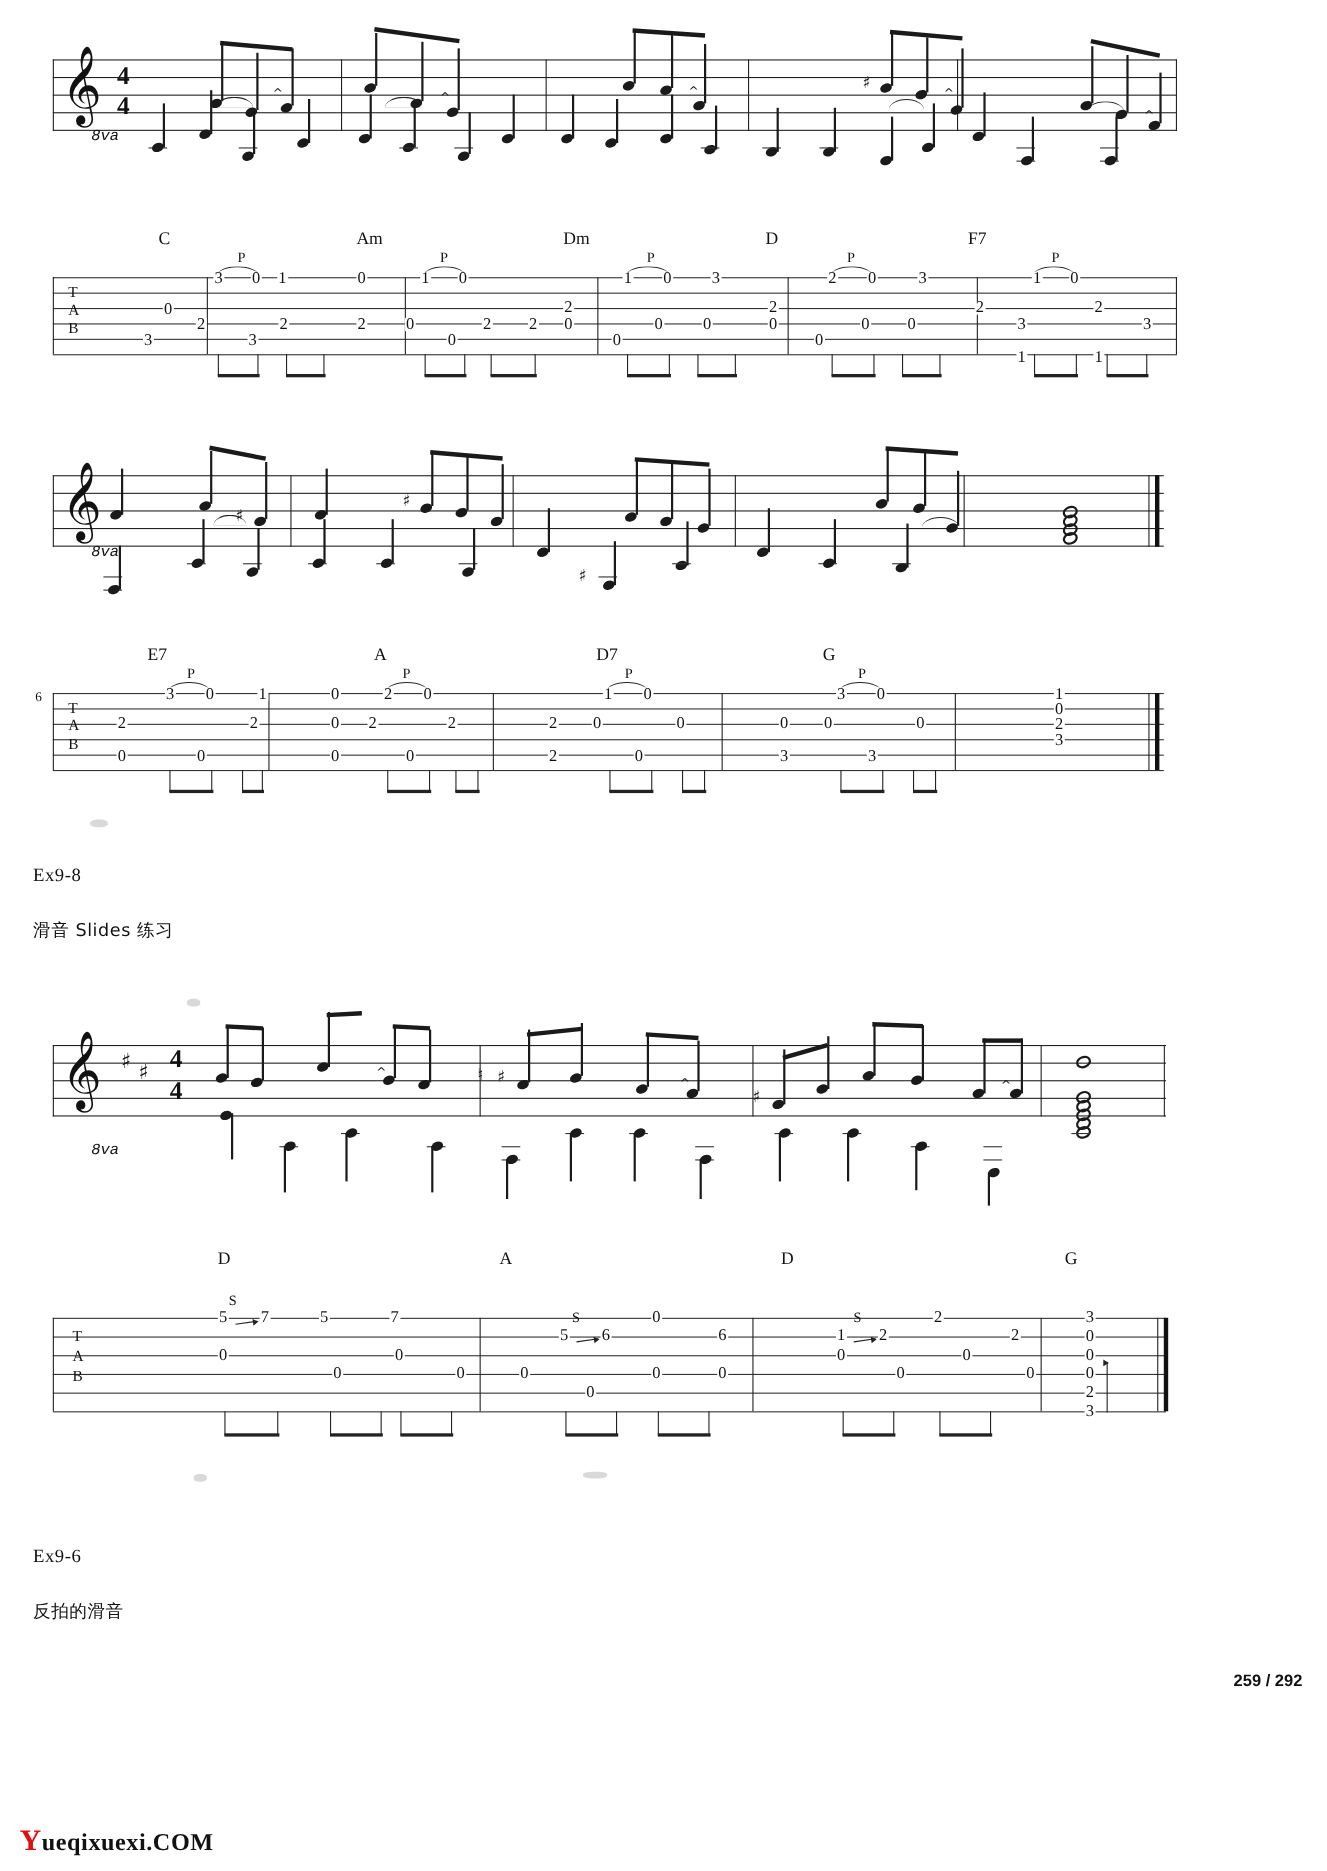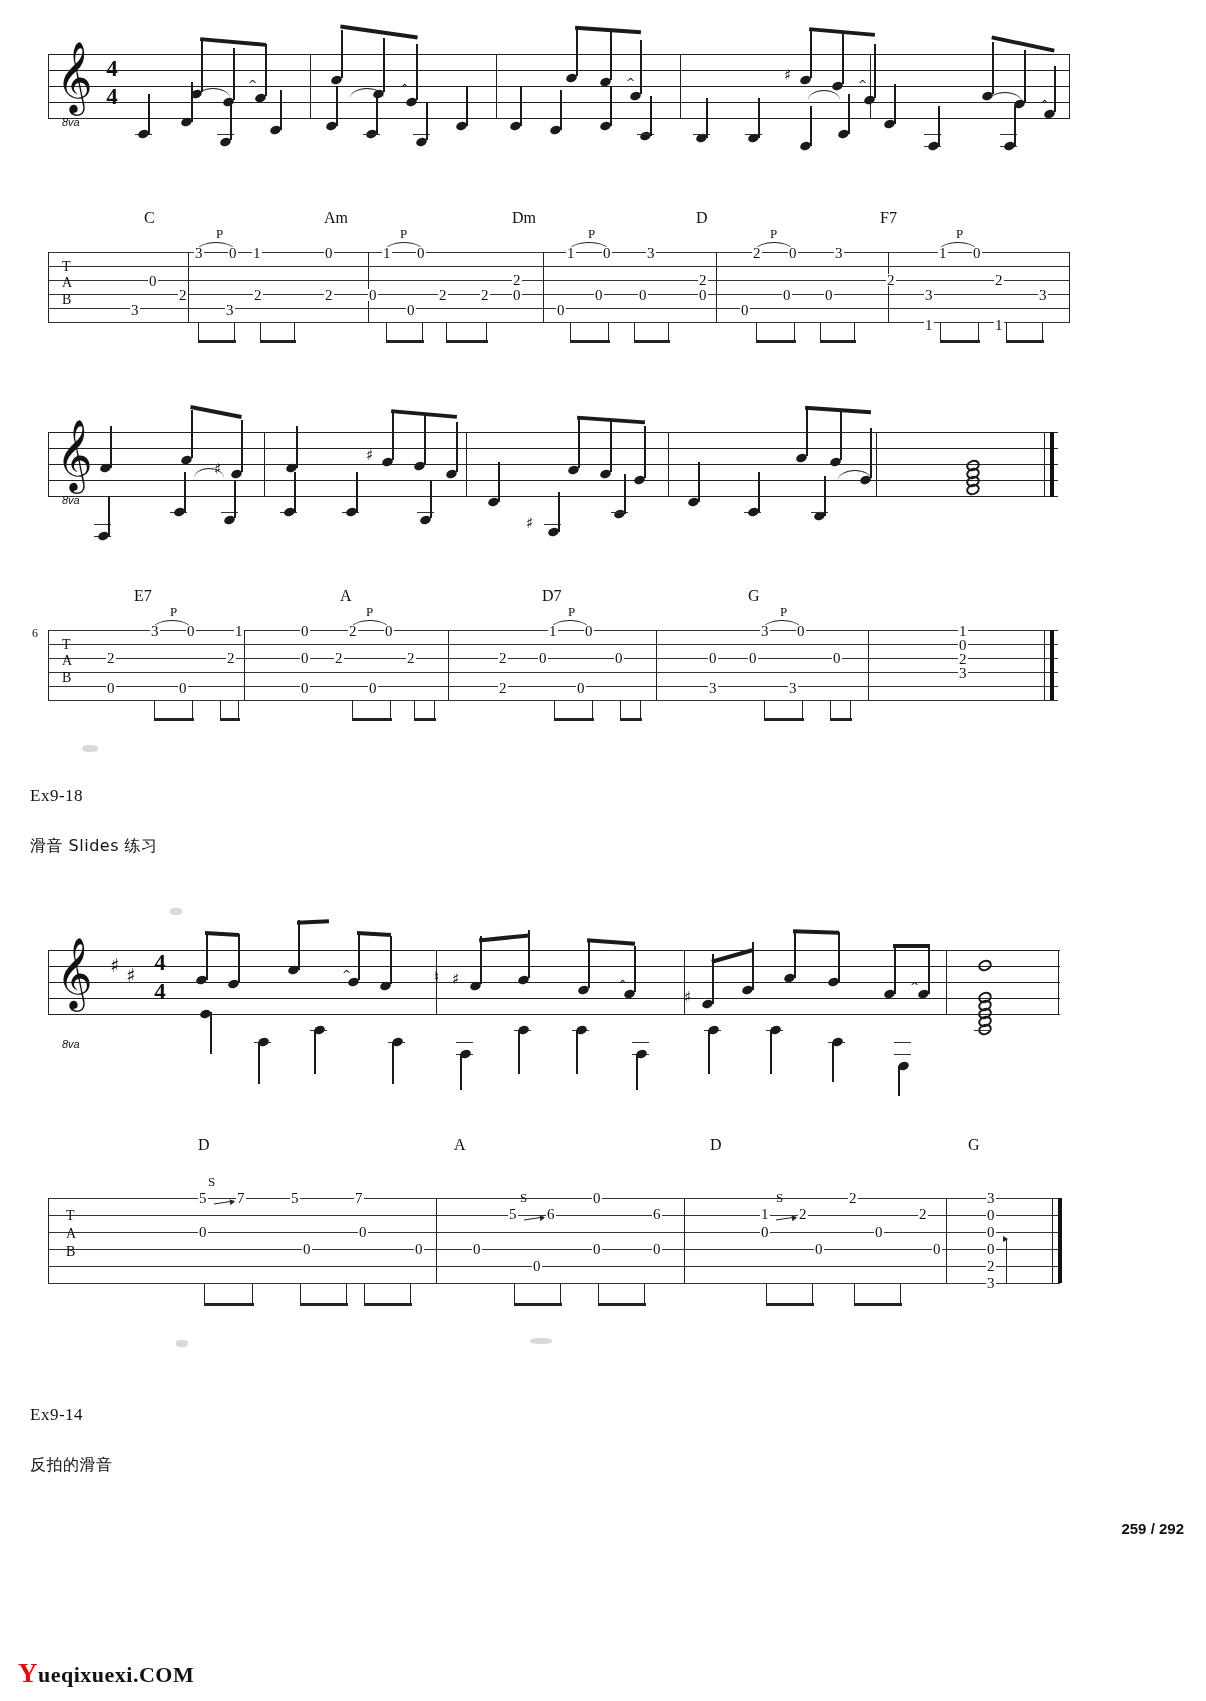--- a/index.html
+++ b/index.html
@@ -50,24 +50,25 @@
     background: #111;
   }
   .clef {
     position: absolute;
     font-family: "DejaVu Sans", sans-serif;
     line-height: 1;
     color: #111;
   }
   .ottava {
     position: absolute;
-    font-family: Liberation Sans, sans-serif;
+    font-family: Liberation Mono, monospace;
     font-style: italic;
-    font-size: 11px;
-    color: #111;
+    font-size: 14px;
+    color: #111;
+    margin-left: 21px;
   }
   .timesig {
     position: absolute;
     font-family: "Liberation Serif", serif;
     font-weight: bold;
     font-size: 23px;
     line-height: 20px;
     text-align: center;
     color: #111;
   }
@@ -693,21 +694,21 @@
 
     <div class="rhythmstem" style="left:716px; top:70px; height:20px;"></div>
     <div class="rhythmstem" style="left:754px; top:70px; height:20px;"></div>
     <div class="rhythmbeam" style="left:716px; top:88px; width:40px;"></div>
     <div class="rhythmstem" style="left:782px; top:70px; height:20px;"></div>
     <div class="rhythmstem" style="left:802px; top:70px; height:20px;"></div>
     <div class="rhythmbeam" style="left:782px; top:88px; width:22px;"></div>
   </div>
 </div>
 
-<div class="caption" style="left:30px; top:786px;">Ex9-18</div>
+<div class="caption" style="left:30px; top:786px;">Ex9-8</div>
 <div class="cncaption" style="left:30px; top:836px;">滑音 Slides 练习</div>
 
 <div class="system" style="left:48px; top:950px; width:1060px; height:400px;">
 
   <div class="staff" style="left:0; top:0; width:1012px; height:66px;">
     <div class="stafflines">
       <i style="top:0px"></i>
         <i style="top:16px"></i>
         <i style="top:32px"></i>
         <i style="top:48px"></i>
@@ -909,21 +910,21 @@
 
     <div class="rhythmstem" style="left:718px; top:85px; height:22px;"></div>
     <div class="rhythmstem" style="left:764px; top:85px; height:22px;"></div>
     <div class="rhythmbeam" style="left:718px; top:105px; width:48px;"></div>
     <div class="rhythmstem" style="left:806px; top:85px; height:22px;"></div>
     <div class="rhythmstem" style="left:852px; top:85px; height:22px;"></div>
     <div class="rhythmbeam" style="left:806px; top:105px; width:48px;"></div>
   </div>
 </div>
 
-<div class="caption" style="left:30px; top:1405px;">Ex9-14</div>
+<div class="caption" style="left:30px; top:1405px;">Ex9-6</div>
 <div class="cncaption" style="left:30px; top:1455px;">反拍的滑音</div>
 
 <div class="pagenum" style="top:1520px;">259 / 292</div>
 
 <div class="sitelogo">
   <span class="y">Y</span><span>ueqixuexi.COM</span>
 </div>
 
 <div class="smudge" style="left:82px; top:745px; width:16px; height:7px;"></div>
 <div class="smudge" style="left:170px; top:908px; width:12px; height:7px;"></div>

